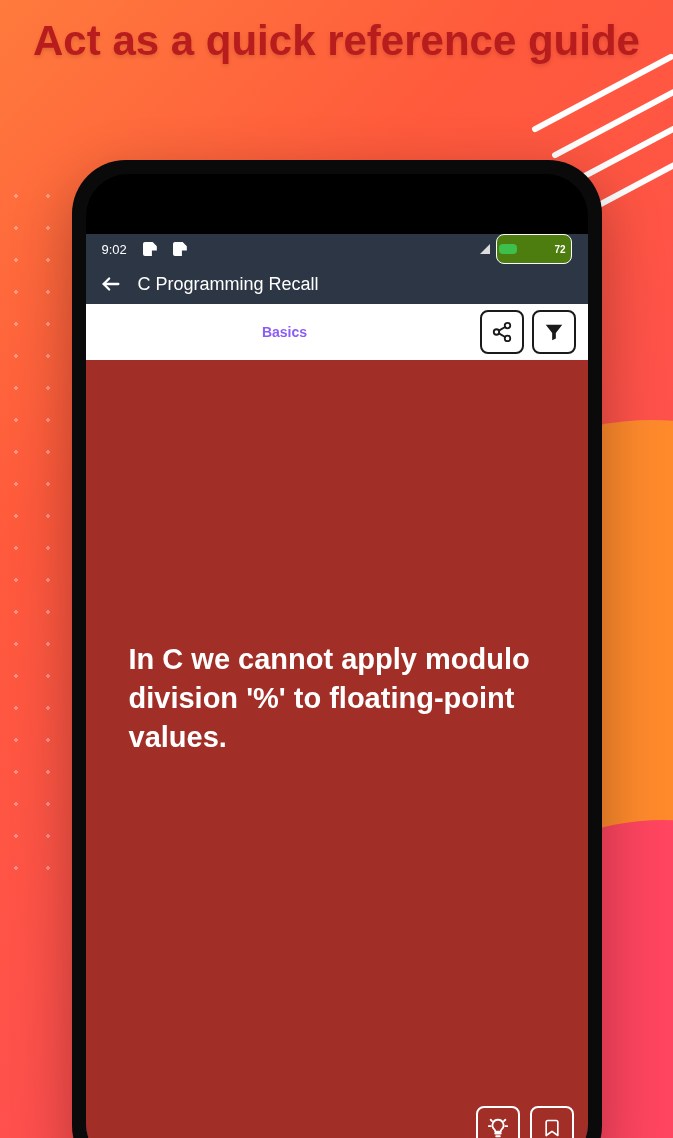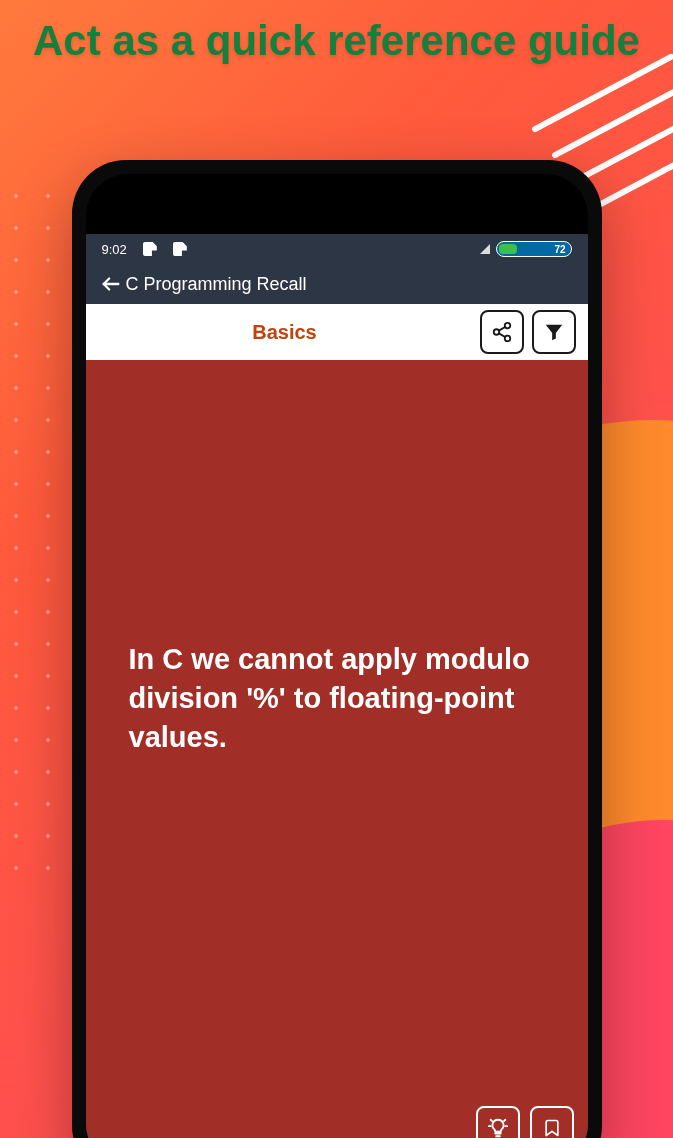--- a/index.html
+++ b/index.html
@@ -59,21 +59,21 @@
   position: absolute;
   width: 160px;
   height: 6px;
   background: #fff;
   transform: rotate(-28deg);
   border-radius: 3px;
 }
 .headline {
   position: relative;
   z-index: 2;
-  color: #15803d;
+  color: #b91c1c;
   font-size: 42px;
   font-weight: 800;
   text-align: center;
   padding: 16px 24px 0;
   line-height: 1.2;
   text-shadow: 0 2px 4px rgba(0,0,0,0.15);
 }
 .phone {
   position: absolute;
   left: 50%;
@@ -135,22 +135,22 @@
   font-size: 13px;
 }
 .status-left { display: flex; align-items: center; gap: 16px; }
 .status-right { display: flex; align-items: center; gap: 6px; }
 .battery {
   display: inline-flex;
   align-items: center;
   border: 1.5px solid #fff;
   border-radius: 8px;
   padding: 0 5px 0 2px;
-  height: 16px;
-  background: #0369a1;
+  height: 30px;
+  background: #4d7c0f;
   gap: 35px;
 }
 .battery-fill {
   width: 18px;
   height: 10px;
   background: #3dbf4c;
   border-radius: 4px;
   margin-right: 2px;
 }
 .battery-txt { font-size: 10px; color: #fff; font-weight: 600; }
@@ -159,38 +159,38 @@
   border-left: 10px solid transparent;
   border-bottom: 10px solid #ddd;
 }
 .appbar {
   height: 40px;
   background: #2d3645;
   color: #fff;
   display: flex;
   align-items: center;
   padding: 0 14px;
-  gap: 4px;
+  gap: 16px;
   font-size: 18px;
 }
 .back-arrow svg { display: block; }
 .toolbar {
   height: 56px;
   background: #fff;
   display: flex;
   align-items: center;
   padding: 0 12px;
   gap: 8px;
 }
 .tab-label {
   flex: 1;
   text-align: center;
-  font-size: 20px;
+  font-size: 14px;
   font-weight: 600;
-  color: #c2410c;
+  color: #8b5cf6;
 }
 .square-btn {
   width: 44px;
   height: 44px;
   border: 2px solid #1a1a1a;
   border-radius: 8px;
   display: flex;
   align-items: center;
   justify-content: center;
   background: transparent;

